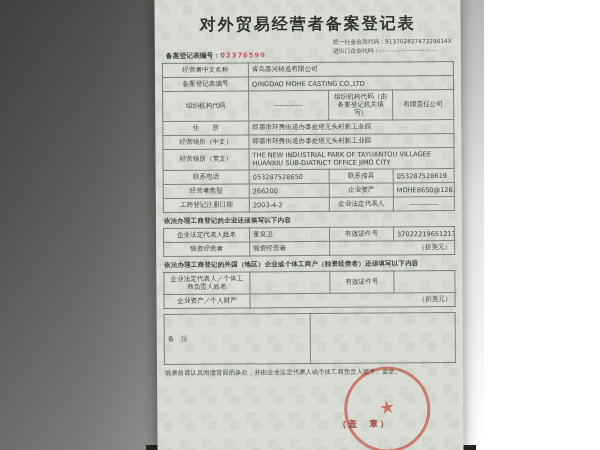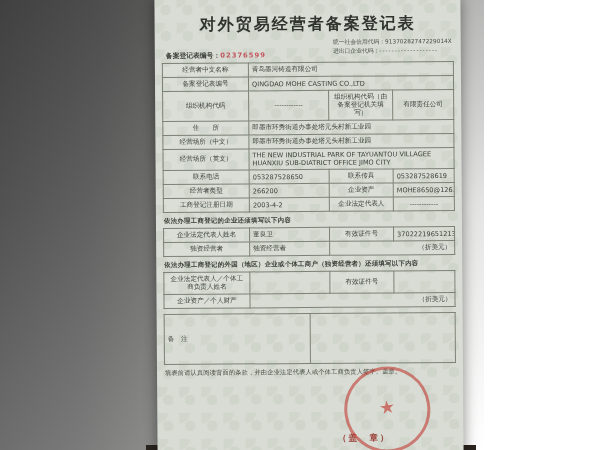--- a/index.html
+++ b/index.html
@@ -39,21 +39,21 @@
   td.val{ text-align:left; }
   td.c{ text-align:center; }
   td.usd{ text-align:right; color:#474c45; }
   .sec-title{ font-size:6.4px; font-weight:bold; color:#3a3f39; margin:4px 0 2px 1px; letter-spacing:.3px; }
   .tiny{ font-size:5.6px; line-height:1.25; }
   .remark-t td{ height:50px; vertical-align:top; text-align:left; }
   .note-line{ font-size:6.2px; color:#474c45; margin:4px 0 0 1px; letter-spacing:.2px; }
 
   .authority{ position:relative; height:82px; }
   .auth-label{ position:absolute; right:46px; top:20px; font-size:10px; font-weight:bold; letter-spacing:3px; color:#9a4038; }
-  .seal-label{ position:absolute; right:66px; top:56px; font-size:8.5px; font-weight:bold; color:#9a4038; letter-spacing:2px; }
+  .seal-label{ position:absolute; right:66px; top:42px; font-size:8.5px; font-weight:bold; color:#9a4038; letter-spacing:2px; }
   .stamp{
     position:absolute; right:26px; top:-10px; width:86px; height:86px;
     border:3px solid rgba(190,44,34,.55); border-radius:50%;
     transform:rotate(-8deg);
     display:flex; align-items:center; justify-content:center;
   }
   .stamp .star{ font-size:18px; color:rgba(190,44,34,.6); margin-top:-6px; }
   .date-line{ position:absolute; right:46px; bottom:4px; font-size:8px; color:#33383a; }
   .date-line .digit{ color:#5e666d; font-size:7.5px; letter-spacing:1px; margin:0 3px; }
   .date-line .unit{ font-weight:bold; letter-spacing:1px; }

